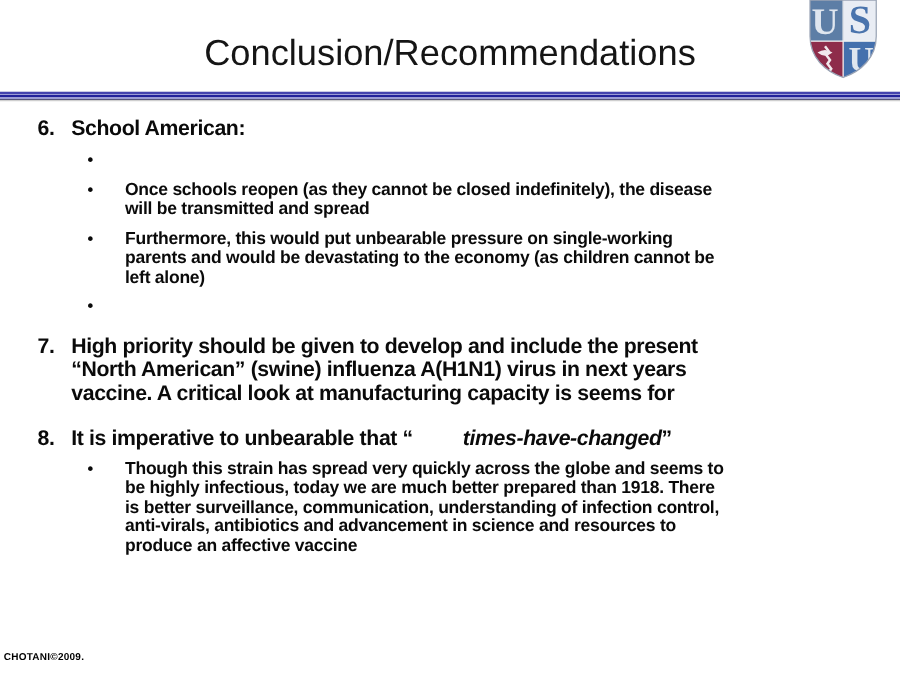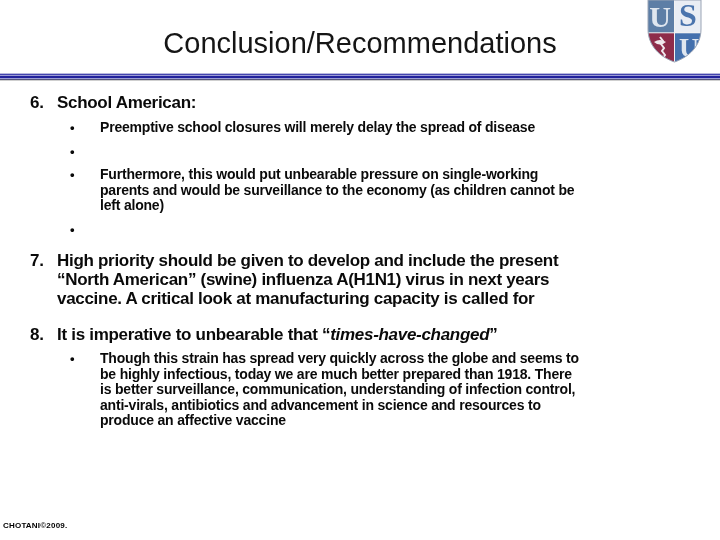--- a/index.html
+++ b/index.html
@@ -33,21 +33,21 @@
   }
   .logo{position:absolute;top:0;right:17px;width:57px;height:63px;}
 
   
   .content{position:absolute;top:84px;left:0;right:0;}
 
   .l1-item{display:flex;margin-left:30px;
     font-size:17px;font-weight:700;line-height:19px;letter-spacing:-0.3px;}
   .l1-num{width:27px;flex:none;}
   .l1-text{white-space:pre;}
-  .l1-text .it{font-style:italic;}
+  .l1-text .it{font-style:italic;margin-left:40px;}
 
   .l2-item{display:flex;margin-left:70px;
     font-size:14px;font-weight:700;line-height:15.5px;letter-spacing:-0.2px;}
   .l2-bullet{width:30px;flex:none;font-size:13px;}
   .l2-text{white-space:pre;}
 
   #item6{margin-top:9px;}
   .l2-item{margin-top:8px;}
   #item7{margin-top:14px;}
   #item8{margin-top:17px;}
@@ -94,40 +94,41 @@
   <div class="rule"></div>
 
   <div class="content">
 
     <div class="l1-item" id="item6">
       <span class="l1-num">6.</span>
       <span class="l1-text">School American:</span>
     </div>
     <div class="l2-item">
       <span class="l2-bullet">•</span>
-      <span class="l2-text">Preemptive school closures will merely delay the spread of disease</span>
     </div>
     <div class="l2-item">
       <span class="l2-bullet">•</span>
+      <span class="l2-text">Once schools reopen (as they cannot be closed indefinitely), the disease
+will be transmitted and spread</span>
     </div>
     <div class="l2-item">
       <span class="l2-bullet">•</span>
       <span class="l2-text">Furthermore, this would put unbearable pressure on single-working
-parents and would be surveillance to the economy (as children cannot be
+parents and would be devastating to the economy (as children cannot be
 left alone)</span>
     </div>
     <div class="l2-item">
       <span class="l2-bullet">•</span>
     </div>
 
     <div class="l1-item" id="item7">
       <span class="l1-num">7.</span>
       <span class="l1-text">High priority should be given to develop and include the present
 “North American” (swine) influenza A(H1N1) virus in next years
-vaccine. A critical look at manufacturing capacity is called for</span>
+vaccine. A critical look at manufacturing capacity is seems for</span>
     </div>
 
     <div class="l1-item" id="item8">
       <span class="l1-num">8.</span>
       <span class="l1-text"><span>It is imperative to unbearable that “</span><span class="it">times-have-changed</span><span>”</span></span>
     </div>
     <div class="l2-item" id="item8-b0">
       <span class="l2-bullet">•</span>
       <span class="l2-text">Though this strain has spread very quickly across the globe and seems to
 be highly infectious, today we are much better prepared than 1918. There

